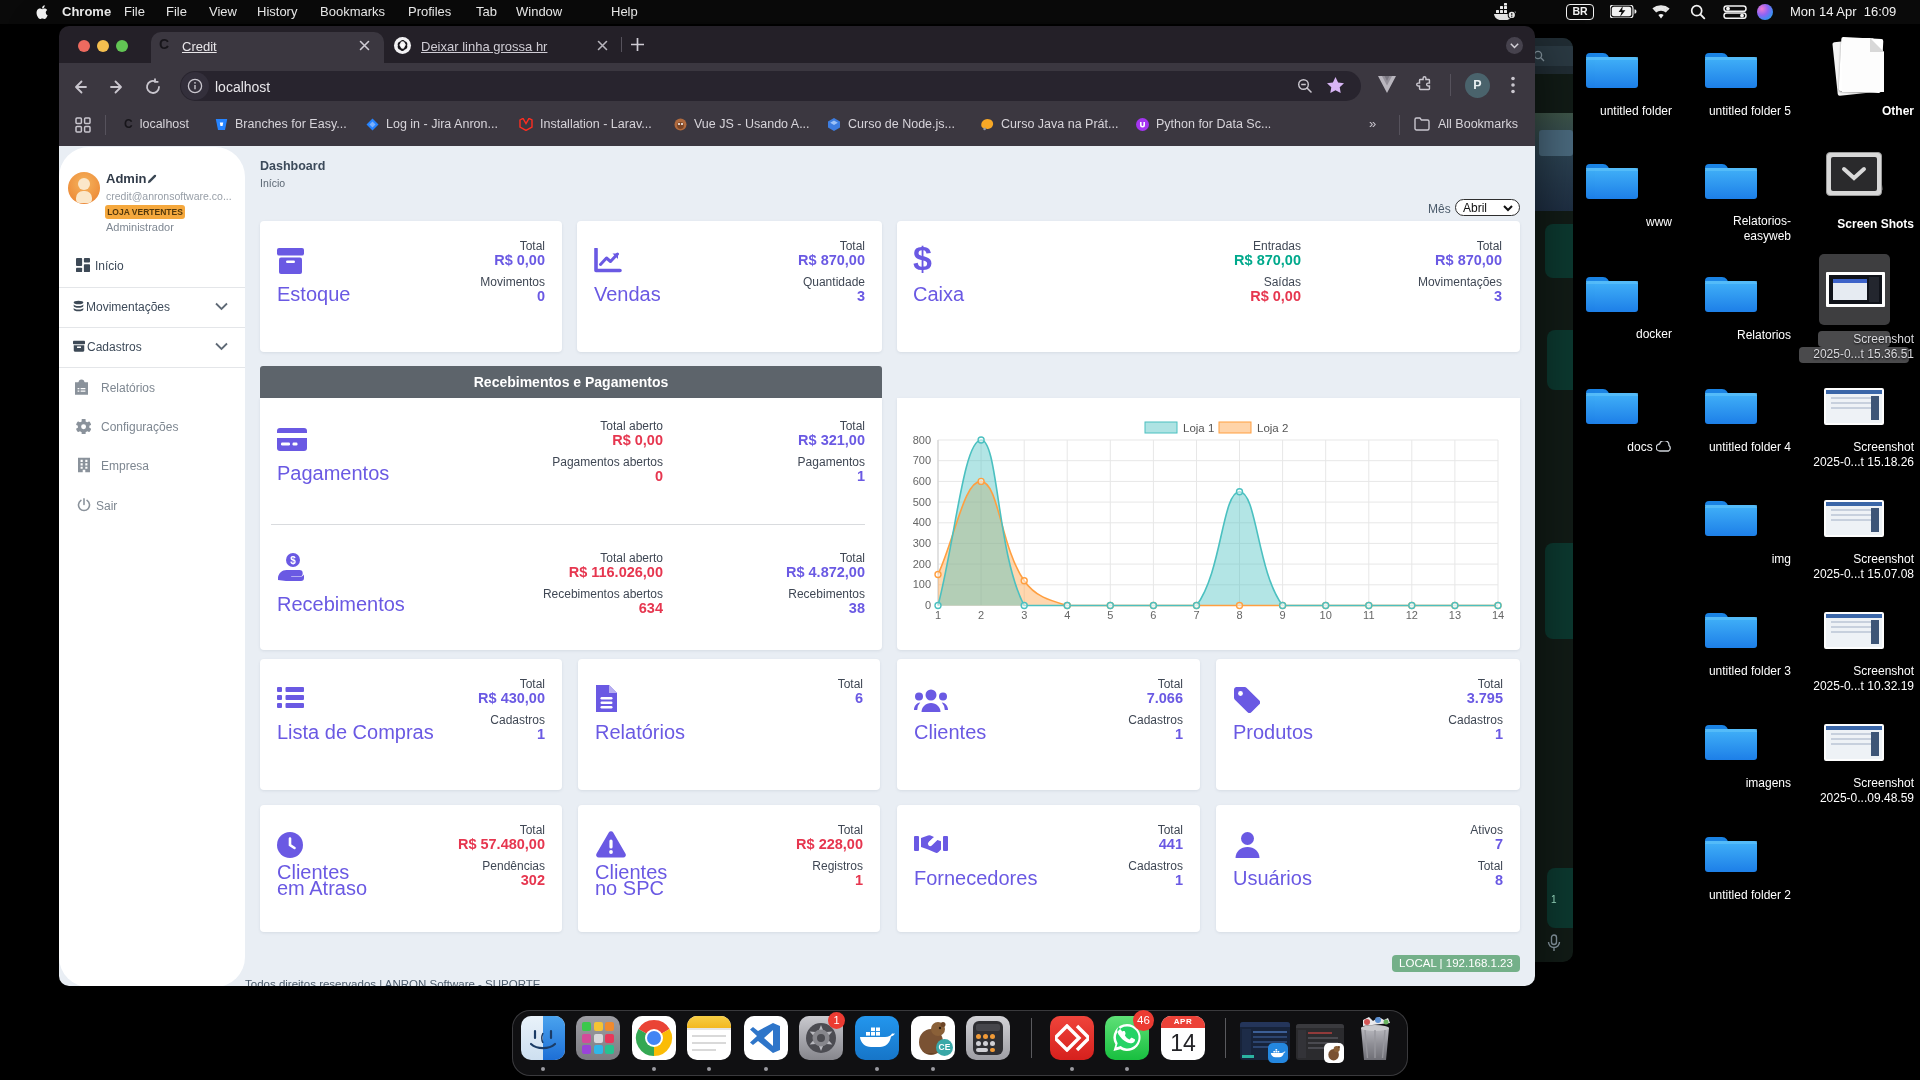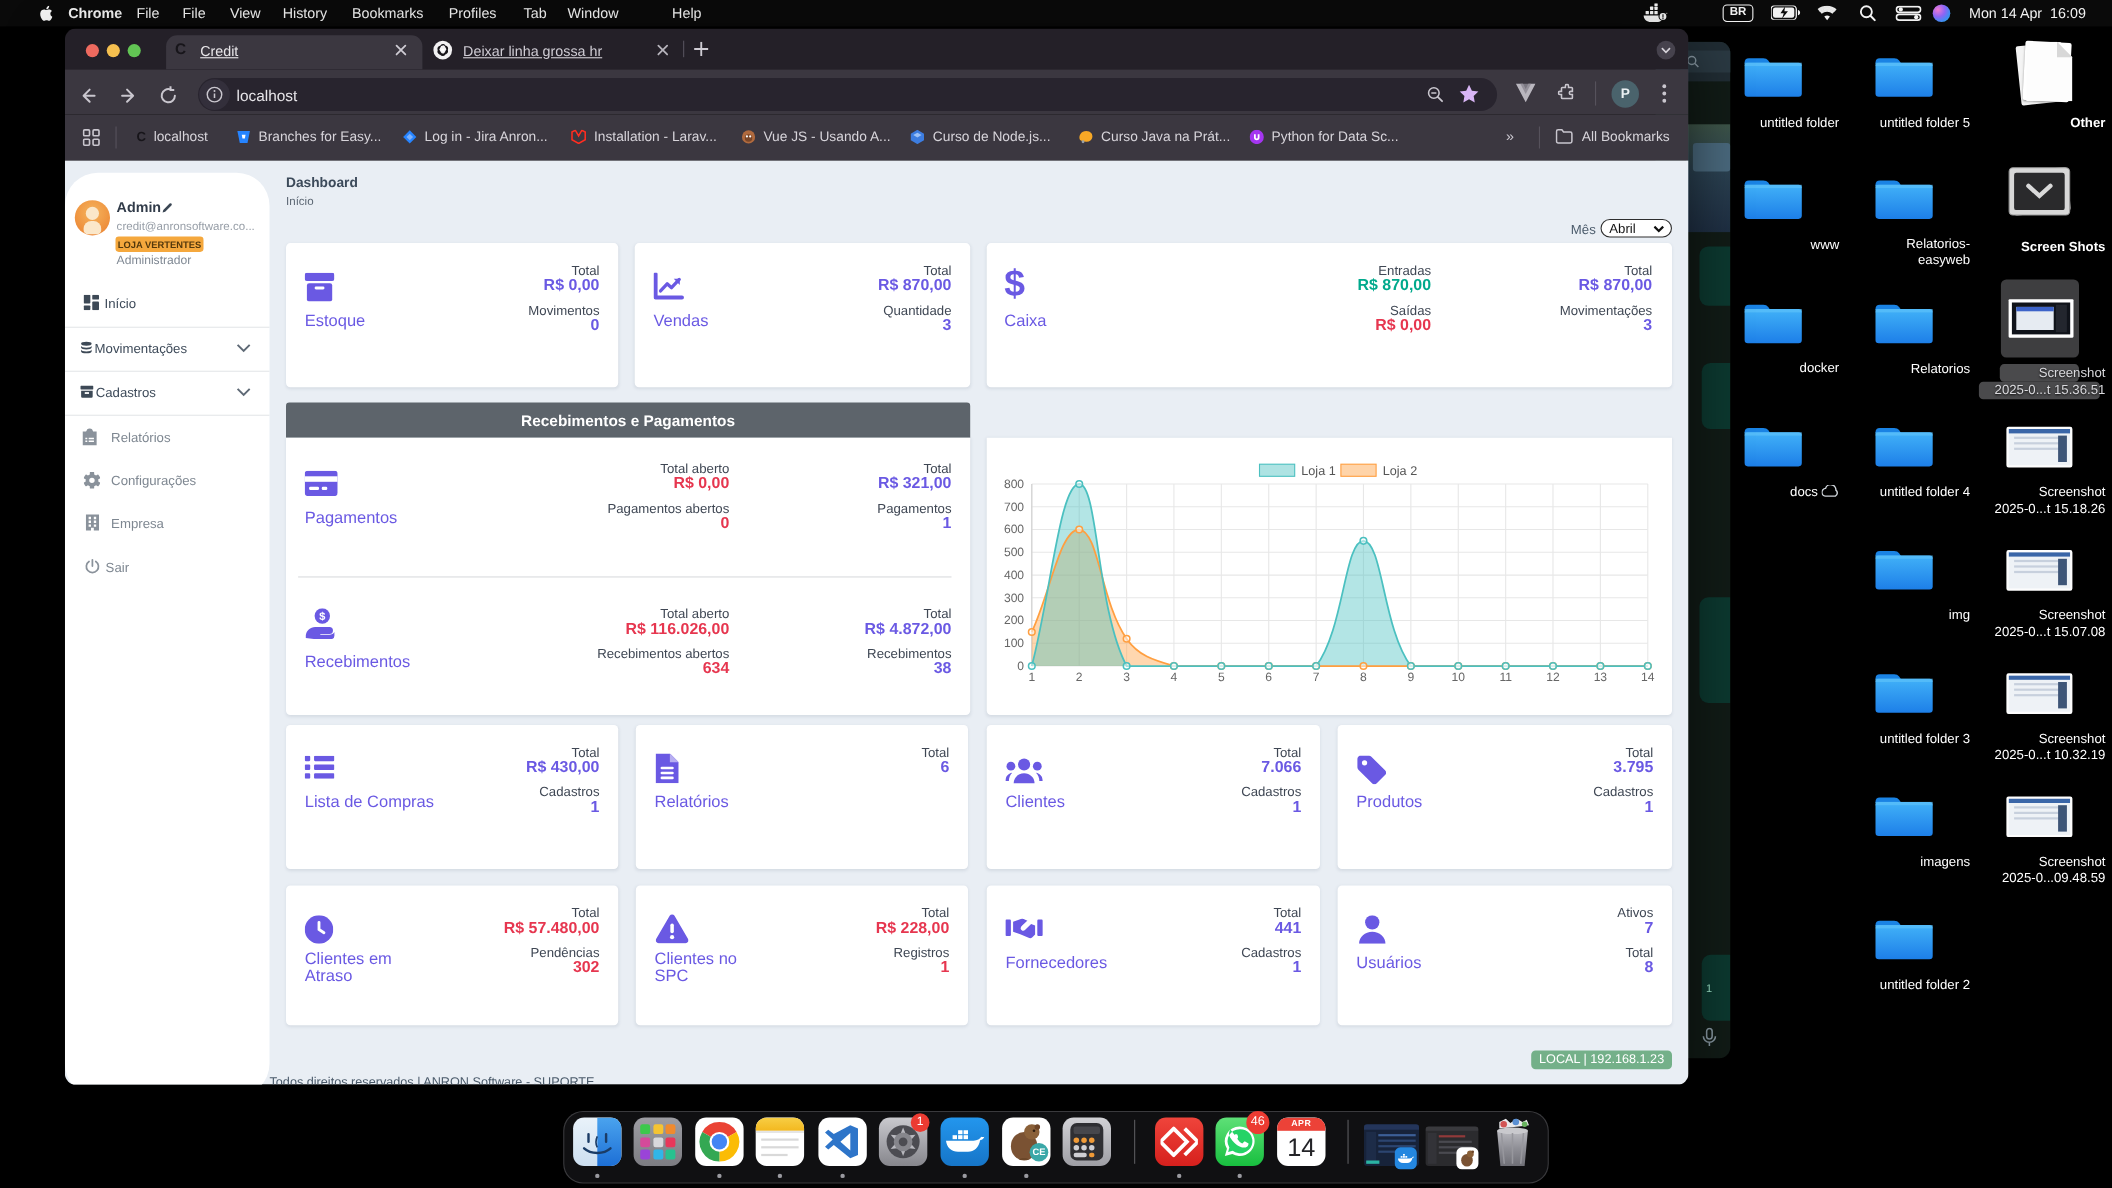--- a/index.html
+++ b/index.html
@@ -18,37 +18,37 @@
 .shot .tb { height:4px; background:#3a66a8; }
 .shot .ln { height:2px; background:#c7d0dd; margin:3px 5px 0 5px; }
 .shot .side { position:absolute; right:3px; top:6px; bottom:3px; width:8px; background:#3d5577; }
 
 
 #chrome { position:absolute; left:59px; top:26px; width:1476px; height:960px; border-radius:10px; overflow:hidden; box-shadow:0 18px 50px rgba(0,0,0,.55); }
 #tabstrip { position:absolute; left:0; top:0; width:100%; height:37px; background:#242028; }
 #toolbar { position:absolute; left:0; top:37px; width:100%; height:41px; background:#3b3740; }
 #bookbar { position:absolute; left:0; top:78px; width:100%; height:42px; background:#3b3740; }
 #content { position:absolute; left:0; top:120px; width:100%; height:840px; background:#e9eef4; }
-#sidebar { position:absolute; left:0; top:11px; width:186px; height:840px; background:#fff;border-radius:30px; }
+#sidebar { position:absolute; left:0; top:1px; width:186px; height:840px; background:#fff;border-radius:30px; }
 #main { position:absolute; left:186px; top:0; right:0; height:840px; }
 
 .tl { position:absolute; top:14px; width:12px; height:12px; border-radius:50%; }
 .tab1 { position:absolute; left:92px; top:6px; width:233px; height:31px; background:#3b3740; border-radius:10px 10px 0 0; color:#e9e7ea; }
 .tabtxt { position:absolute; font-size:13px; color:#e9e7ea; top:8px;text-decoration:underline; }
 .dim { color:#cfccd4; }
 
 
 .card { position:absolute; background:#fff; border-radius:4px; box-shadow:0 1px 3px rgba(40,60,90,.10); }
 .ghead { position:absolute; background:#5d646b; color:#fff; font-size:14px; font-weight:bold; text-align:center; line-height:32px; height:32px; border-radius:3px 3px 0 0; }
 .purple { color:#6A59E3; }
 .red { color:#e6364f; }
 .green { color:#00a98c; }
 .lab { color:#3f4754; font-size:12px; }
 .val { font-size:14.5px; font-weight:bold; }
-.ctitle { font-size:15px; font-weight:500; color:#6A59E3; }
+.ctitle { font-size:20px; font-weight:500; color:#6A59E3; }
 .rcol { position:absolute; text-align:right; }
 .rcol .lab { line-height:14px; }
 .rcol .val { line-height:15px; }
 .smenu { position:absolute; left:0; width:186px; height:40px; font-size:12px; color:#3d4a59; }
 .smenu.gray { color:#7e8791; }
 .sicon { position:absolute; left:17px; top:13px; width:13px; height:13px; }
 .divl { position:absolute; left:0; width:186px; height:0; border-top:1px solid #e4e6e9; }
 
 .bk { position:absolute; top:13px; display:flex; align-items:center; gap:7px; color:#d7d4da; font-size:12.5px; }
 .bk svg { flex:0 0 auto; }

